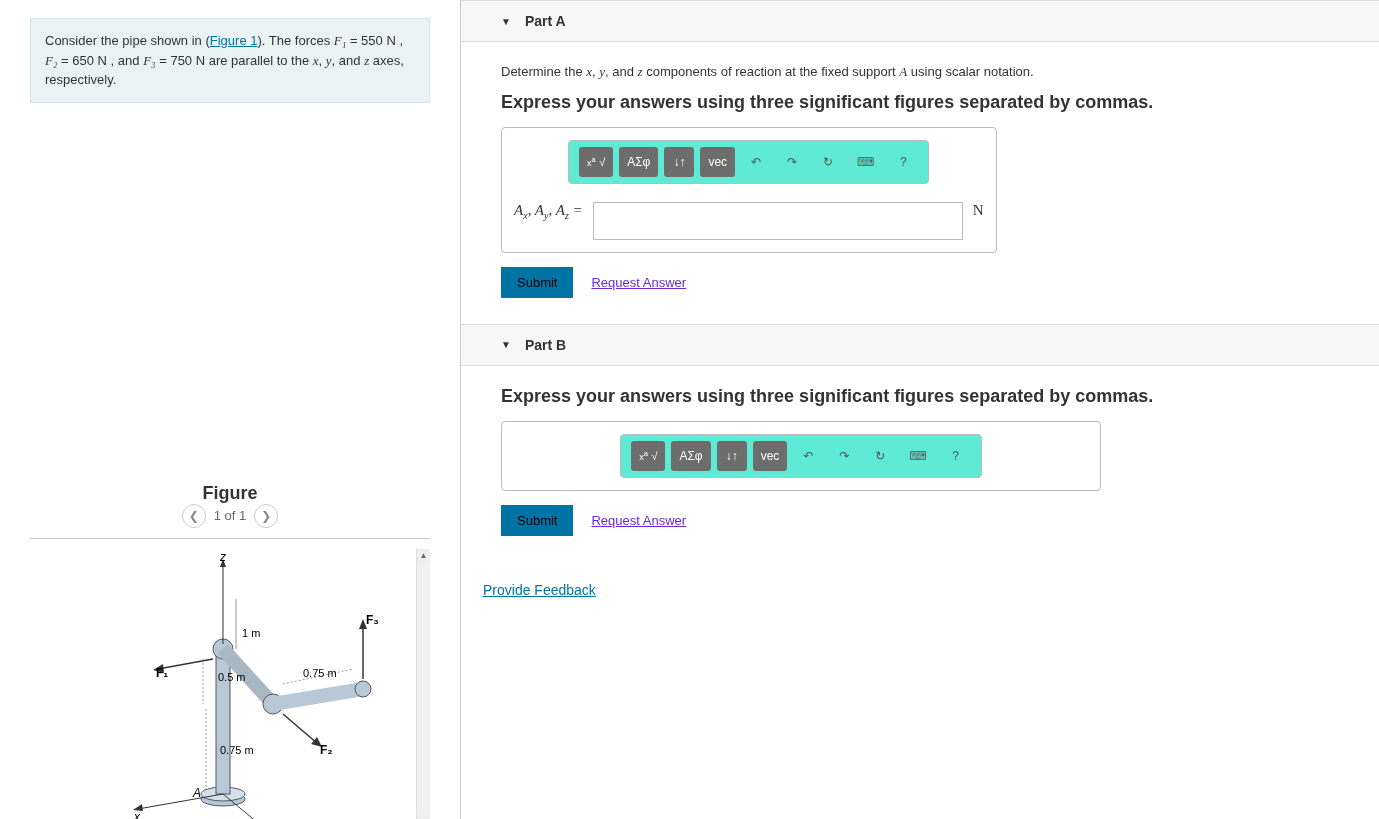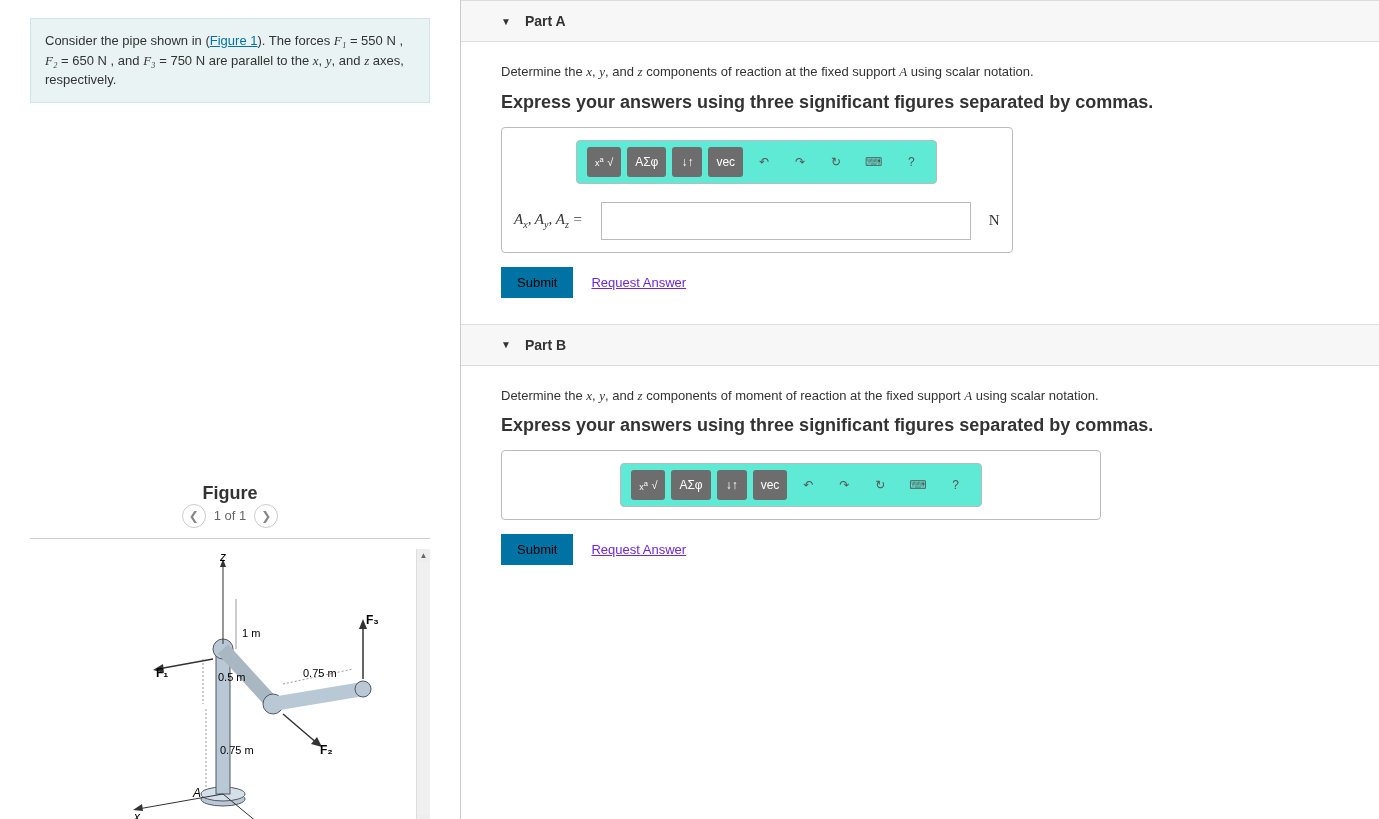--- a/index.html
+++ b/index.html
@@ -24,21 +24,21 @@
 .part-title { font-weight: bold; font-size: 14px; }
 .part-body { padding: 20px 40px 26px 40px; }
 .prompt { font-size: 13px; margin-bottom: 10px; line-height: 1.5; }
 .prompt .ital { font-family: 'Times New Roman', serif; font-style: italic; }
 .instruct { font-weight: bold; font-size: 18px; margin-bottom: 14px; }
 .answer-box { border: 1px solid #bbb; border-radius: 4px; padding: 12px; display: inline-block; }
 .toolbar-row { display: flex; justify-content: center; }
 .toolbar { display: flex; align-items: center; gap: 6px; border: 1px solid #bbb; border-radius: 4px; padding: 6px 10px; background: #5eead4; }
 .tool-btn { background: #6d6d6d; color: #fff; border: none; border-radius: 3px; padding: 6px 8px; font-size: 12px; cursor: pointer; min-width: 30px; height: 30px; display: flex; align-items: center; justify-content: center; }
 .tool-btn.light { background: transparent; color: #555; border: none; }
-.input-row { display: flex; align-items: center; gap: 18px; margin-top: 18px; }
+.input-row { display: flex; align-items: flex-start; gap: 10px; margin-top: 18px; }
 .var-label { font-family: 'Times New Roman', serif; font-style: italic; font-size: 15px; white-space: nowrap; }
 .var-label sub { font-size: 10px; font-style: italic; }
 .answer-input { border: 1px solid #bbb; height: 38px; width: 370px; padding: 4px 8px; font-size: 14px; }
 .unit { font-family: 'Times New Roman', serif; font-size: 15px; }
 .actions { margin-top: 14px; display: flex; align-items: center; gap: 18px; }
 .submit-btn { background: #0073a5; color: #000000; border: none; padding: 8px 16px; font-size: 13px; cursor: pointer; }
 .req-link { color: #6d28d9; text-decoration: underline; font-size: 13px; cursor: pointer; }
 .feedback { color: #0073a5; text-decoration: underline; font-size: 14px; cursor: pointer; padding: 20px 22px; display: inline-block; }
 </style>
 </head>
@@ -153,23 +153,20 @@
         <a class="req-link">Request Answer</a>
       </div>
     </div>
 
     
     <div class="part-header">
       <span class="part-caret">▼</span>
       <span class="part-title">Part B</span>
     </div>
     <div class="part-body">
-      <div class="prompt">
-        <span>Determine the </span><span class="ital">x</span><span>, </span><span class="ital">y</span><span>, </span><span>and </span><span class="ital">z</span><span> components of moment of reaction at the fixed support </span><span class="ital">A</span><span> using scalar notation.</span>
-      </div>
       <div class="instruct">Express your answers using three significant figures separated by commas.</div>
       <div class="answer-box" style="min-width:600px">
         <div class="toolbar-row">
           <div class="toolbar">
             <button class="tool-btn"><span style="font-size:9px">x<sup>a</sup></span>&nbsp;<span style="font-size:11px">√</span></button>
             <button class="tool-btn">ΑΣφ</button>
             <button class="tool-btn">↓↑</button>
             <button class="tool-btn">vec</button>
             <button class="tool-btn light">↶</button>
             <button class="tool-btn light">↷</button>
@@ -178,14 +175,15 @@
             <button class="tool-btn light">?</button>
           </div>
         </div>
       </div>
       <div class="actions">
         <button class="submit-btn">Submit</button>
         <a class="req-link">Request Answer</a>
       </div>
     </div>
 
+    <a class="feedback">Provide Feedback</a>
   </div>
 </div>
 
 </body></html>

